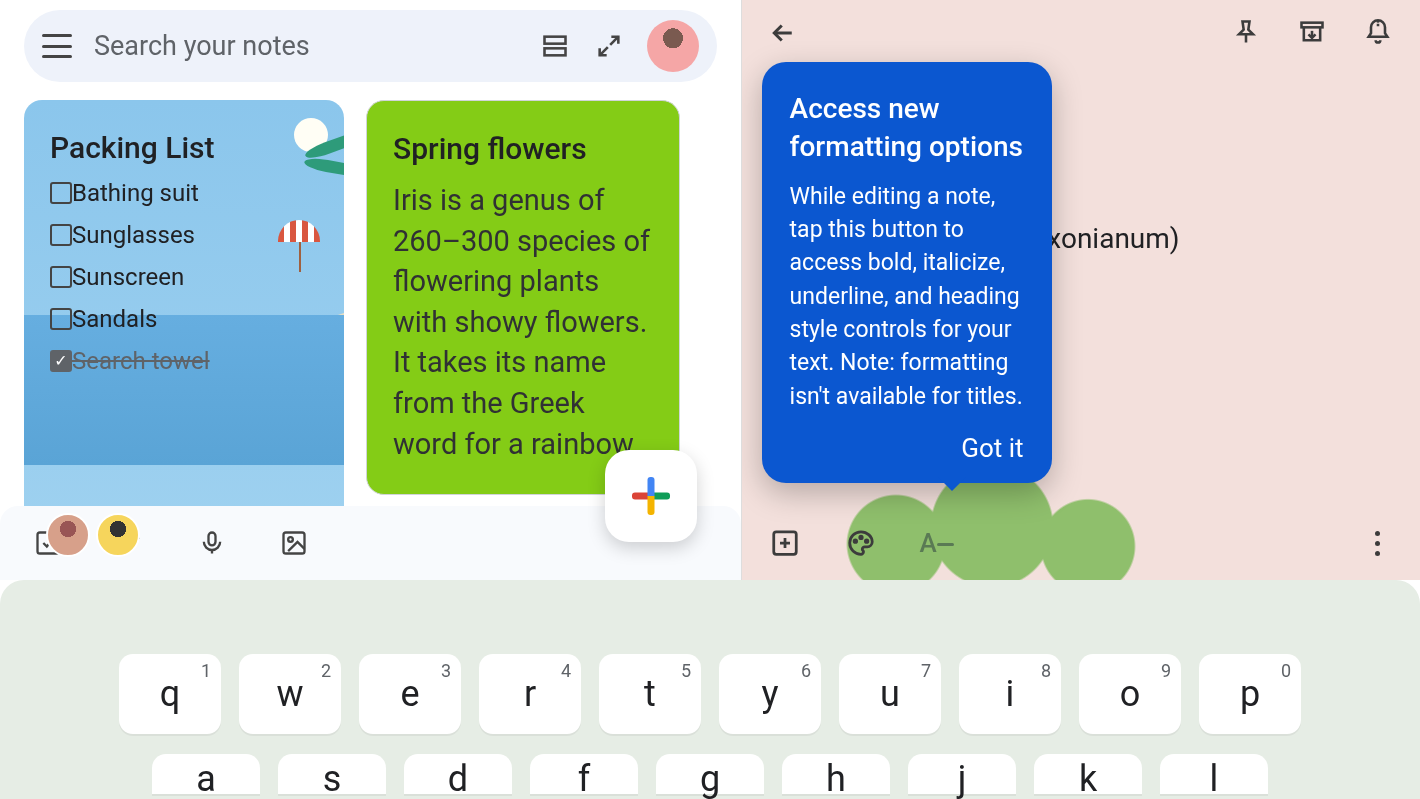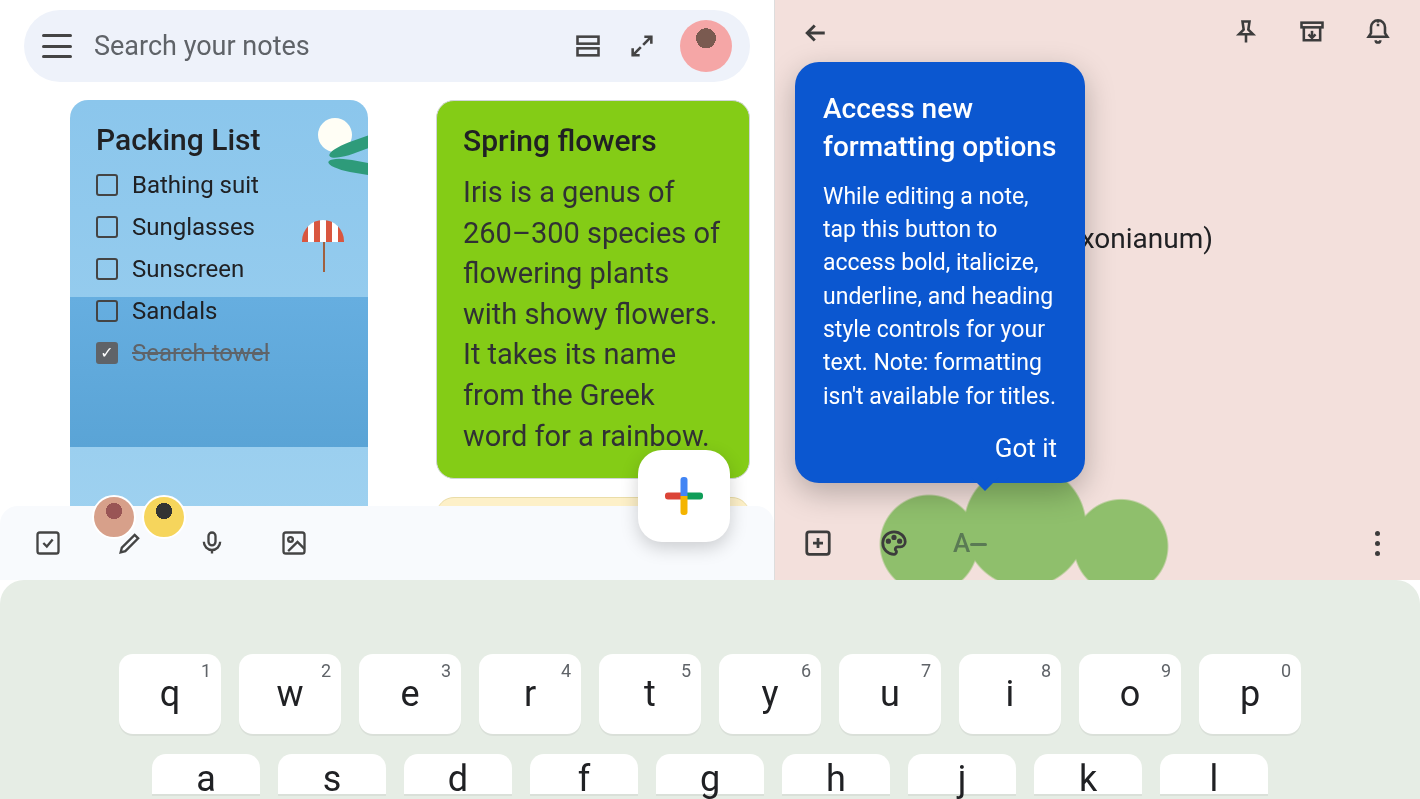--- a/index.html
+++ b/index.html
@@ -49,25 +49,24 @@
   }
 
   
   .notes-area {
     display:flex;
     gap:22px;
     padding: 0 24px;
   }
   .note-card {
     border-radius:18px;
-    padding:22px 26px;
+    padding:30px 26px;
     border:1px solid #d0d4d9;
     position:relative;
     overflow:hidden;
-    margin-left:46px;
   }
   .note-title { font-size:30px; font-weight:500; color:#202124; margin-bottom:14px; }
   .note-body { font-size:29px; line-height:1.4; color:#303134; }
 
   .packing-card {
     width:320px;
     min-height:400px;
     background: linear-gradient(180deg, #8bc6ec 0%, #a0d2f0 100%);
     border:none;
     position:relative;
@@ -100,21 +99,21 @@
   }
   .packing-card .palm::before, .packing-card .palm::after {
     content:""; position:absolute; width:46px; height:12px; background:#2e9b7a;
     border-radius:50% 0 0 50%;
   }
   .packing-card .palm::before { top:0; transform:rotate(-20deg); }
   .packing-card .palm::after { top:18px; transform:rotate(10deg); }
   .packing-card .note-title { position:relative; z-index:2; }
   .checklist { position:relative; z-index:2; list-style:none; }
   .checklist li {
-    display:flex; align-items:center; gap:14px;
+    display:flex; align-items:center; 
     font-size:24px; color:#202124; margin-bottom:14px;
   }
   .checkbox {
     width:22px; height:22px; border:2.5px solid #444; border-radius:3px; background:transparent;
     display:flex; align-items:center; justify-content:center; flex-shrink:0;
   }
   .checkbox.checked { background:#5f6368; border-color:#5f6368; }
   .checkbox.checked::after { content:"✓"; color:#fff; font-size:16px; line-height:1; }
   .strike { text-decoration: line-through; color:#5f6368; }
   .collab { position:absolute; bottom:18px; left:22px; display:flex; gap:6px; z-index:2;}

